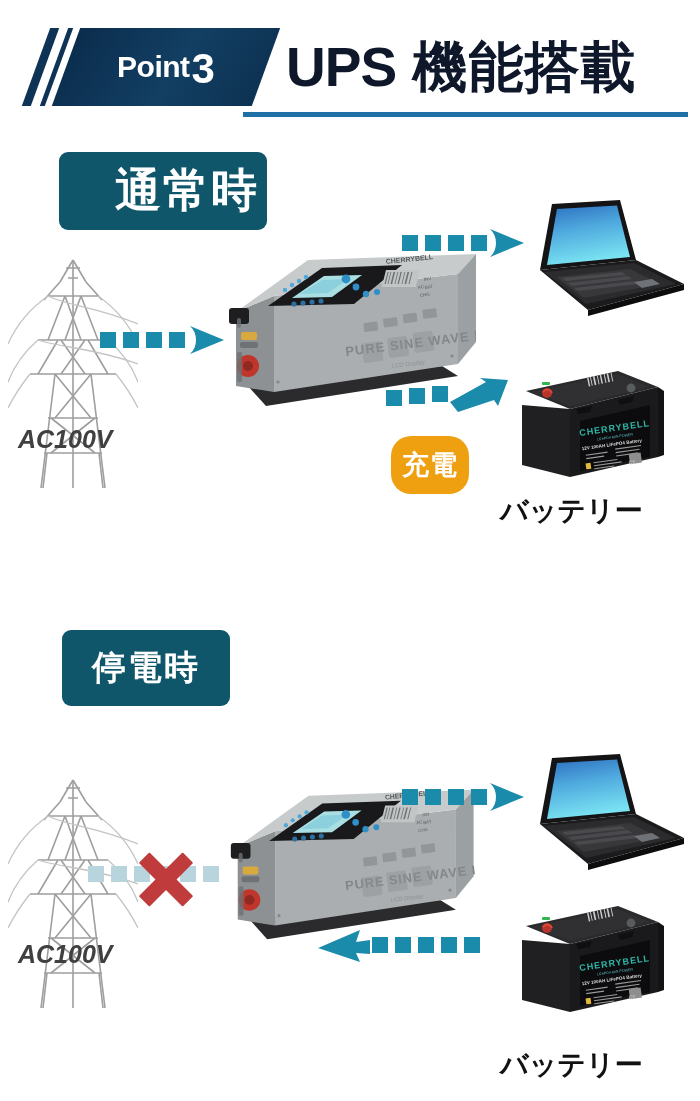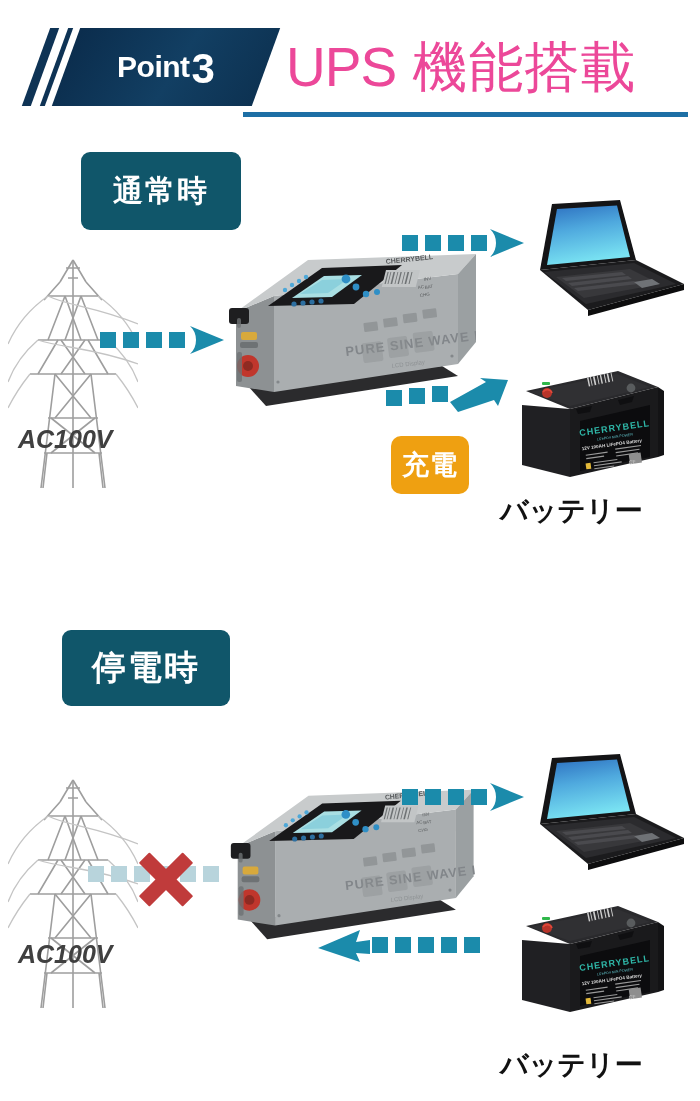--- a/index.html
+++ b/index.html
@@ -34,37 +34,37 @@
   .pt-word{
     font-size:30px;font-weight:bold;letter-spacing:-0.5px;
     line-height:1;
   }
   .pt-num{
     font-size:42px;font-weight:bold;line-height:1;margin-left:2px;
     position:relative;top:2px;
   }
   .hdr-title{
     position:absolute;left:286px;top:-2px;
-    font-size:55px;font-weight:normal;color:#ec4899;
+    font-size:55px;font-weight:bold;color:#0f172a;
     letter-spacing:1px;line-height:82px;white-space:nowrap;
   }
   .hdr-title .lat{letter-spacing:-1px;}
   .hdr-rule{
     position:absolute;left:243px;top:112px;width:445px;height:5px;
     background:#1D6FA5;
   }
 
   
   .sec-badge{
     position:absolute;
     background:#10566A;border-radius:9px;
     display:flex;align-items:center;justify-content:center;
     color:#ffffff;font-weight:bold;letter-spacing:2px;
   }
-  #badge-normal{left:81px;top:152px;width:160px;height:78px;font-size:30px;}
+  #badge-normal{left:59px;top:152px;width:160px;height:78px;font-size:46px;padding-left:48px;}
   #badge-outage{left:62px;top:598px;width:168px;height:76px;font-size:34px;margin-top:32px;}
 
   .outage-text{
     position:absolute;left:262px;top:596px;width:420px;
     font-size:35px;color:#3C3C3C;line-height:1.28;
     letter-spacing:0px;text-align:left;
   }
 
   
   .pylon{position:absolute;}
@@ -97,21 +97,21 @@
   .bat-label{
     position:absolute;font-size:28px;font-weight:bold;color:#111111;
     letter-spacing:0px;
   }
   #bat-label-top{left:500px;top:492px;}
   #bat-label-bot{left:500px;top:1046px;}
 
   
   #badge-charge{
     position:absolute;left:391px;top:436px;width:78px;height:58px;
-    background:#EFA011;border-radius:10px;
+    background:#EFA011;border-radius:20px;
     display:flex;align-items:center;justify-content:center;
     color:#ffffff;font-size:27px;font-weight:bold;letter-spacing:1px;
   }
 
   
   .arrow{position:absolute;}
   .dash{position:absolute;background:#1B8BAB;}
   .dash.faded{background:#B8D4DC;}
 
   

